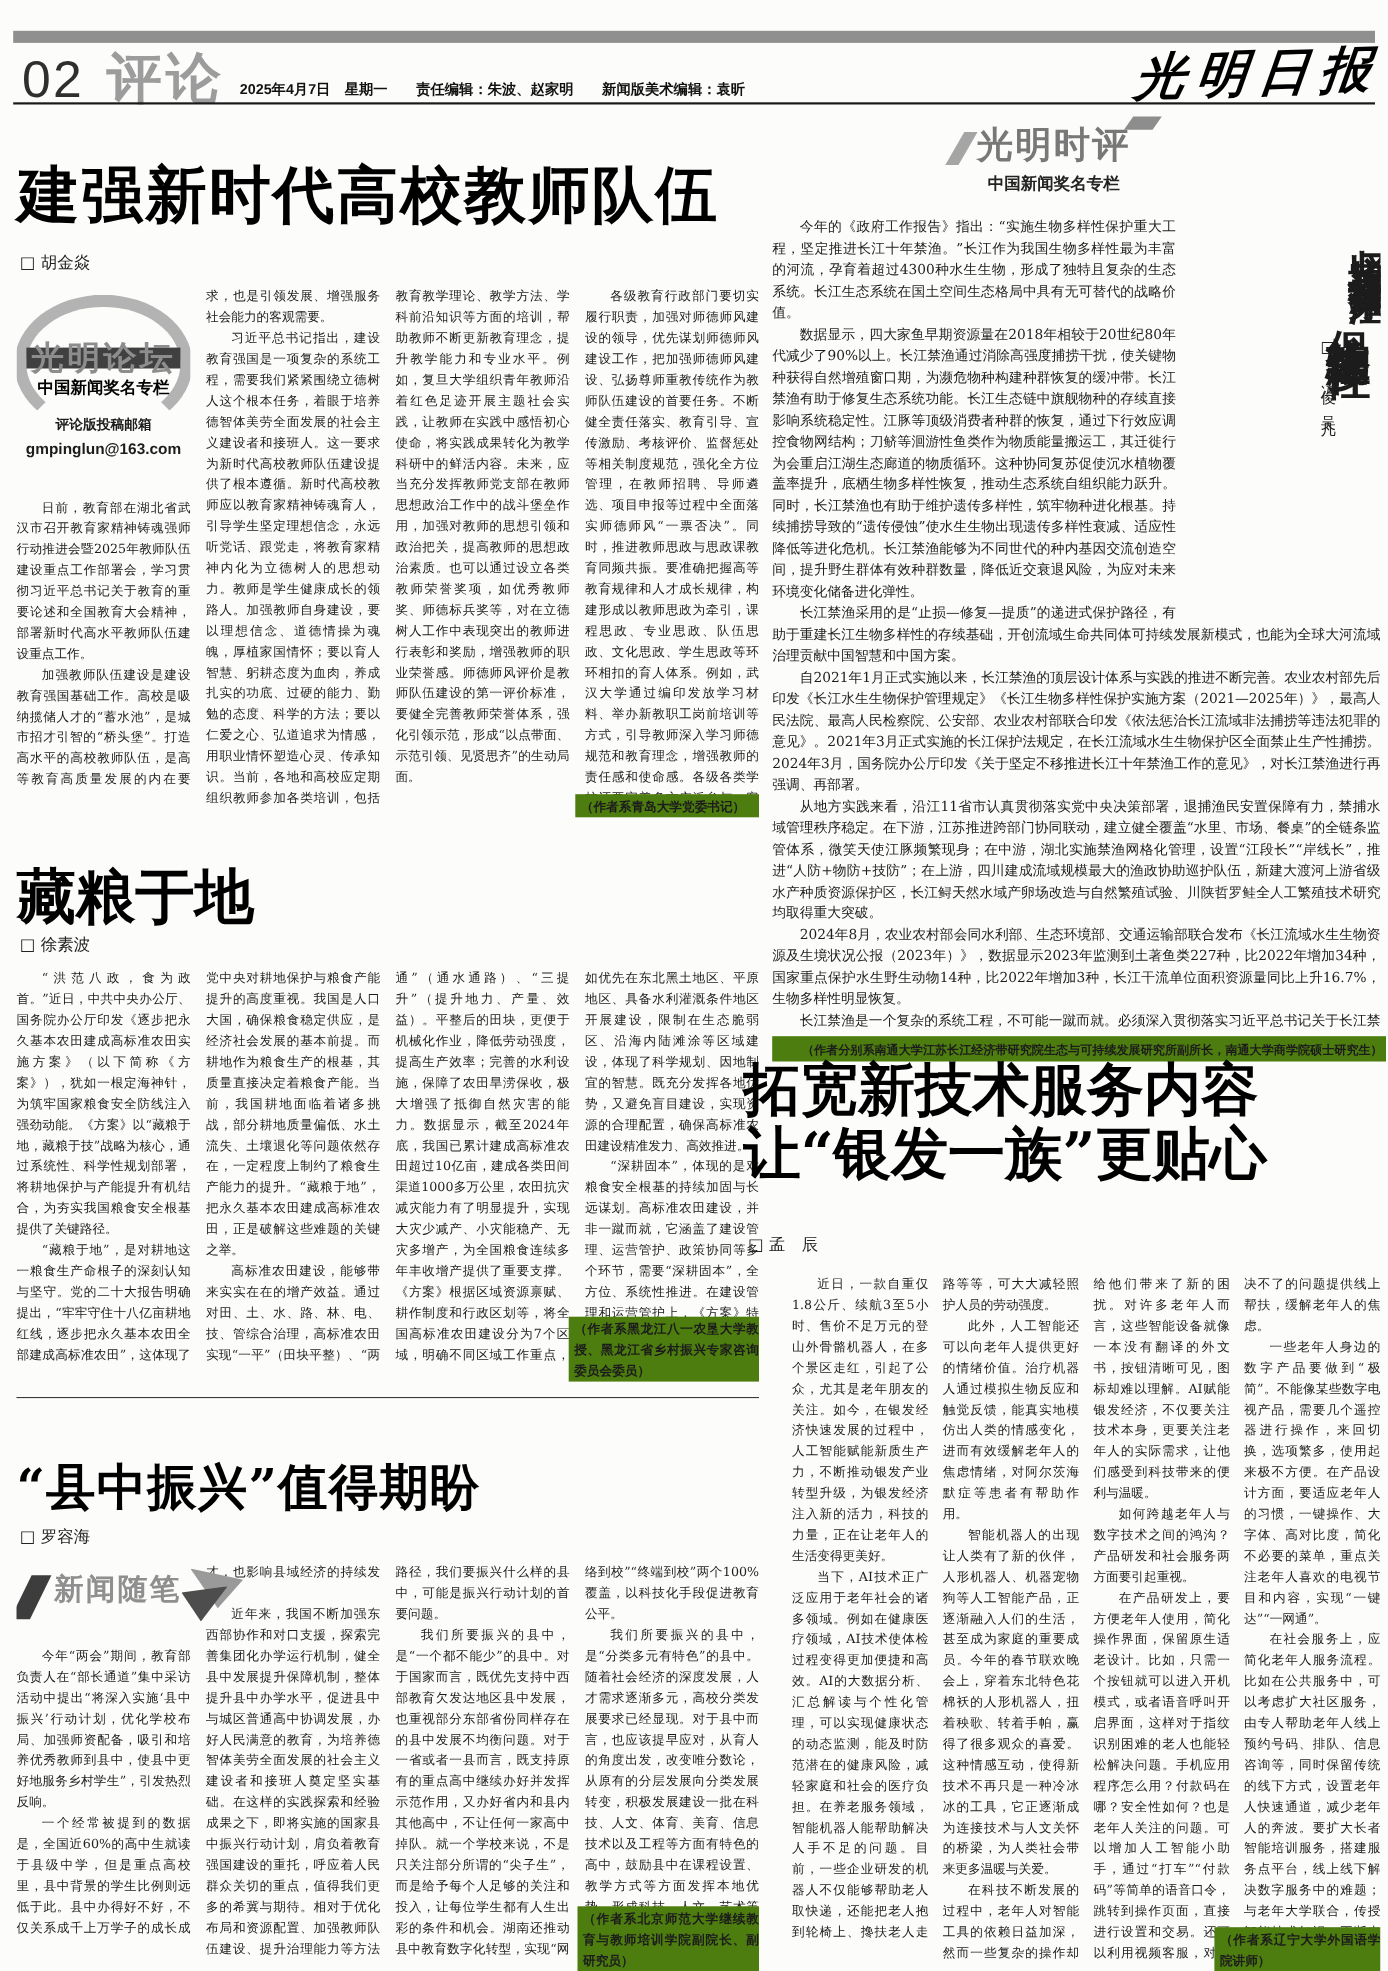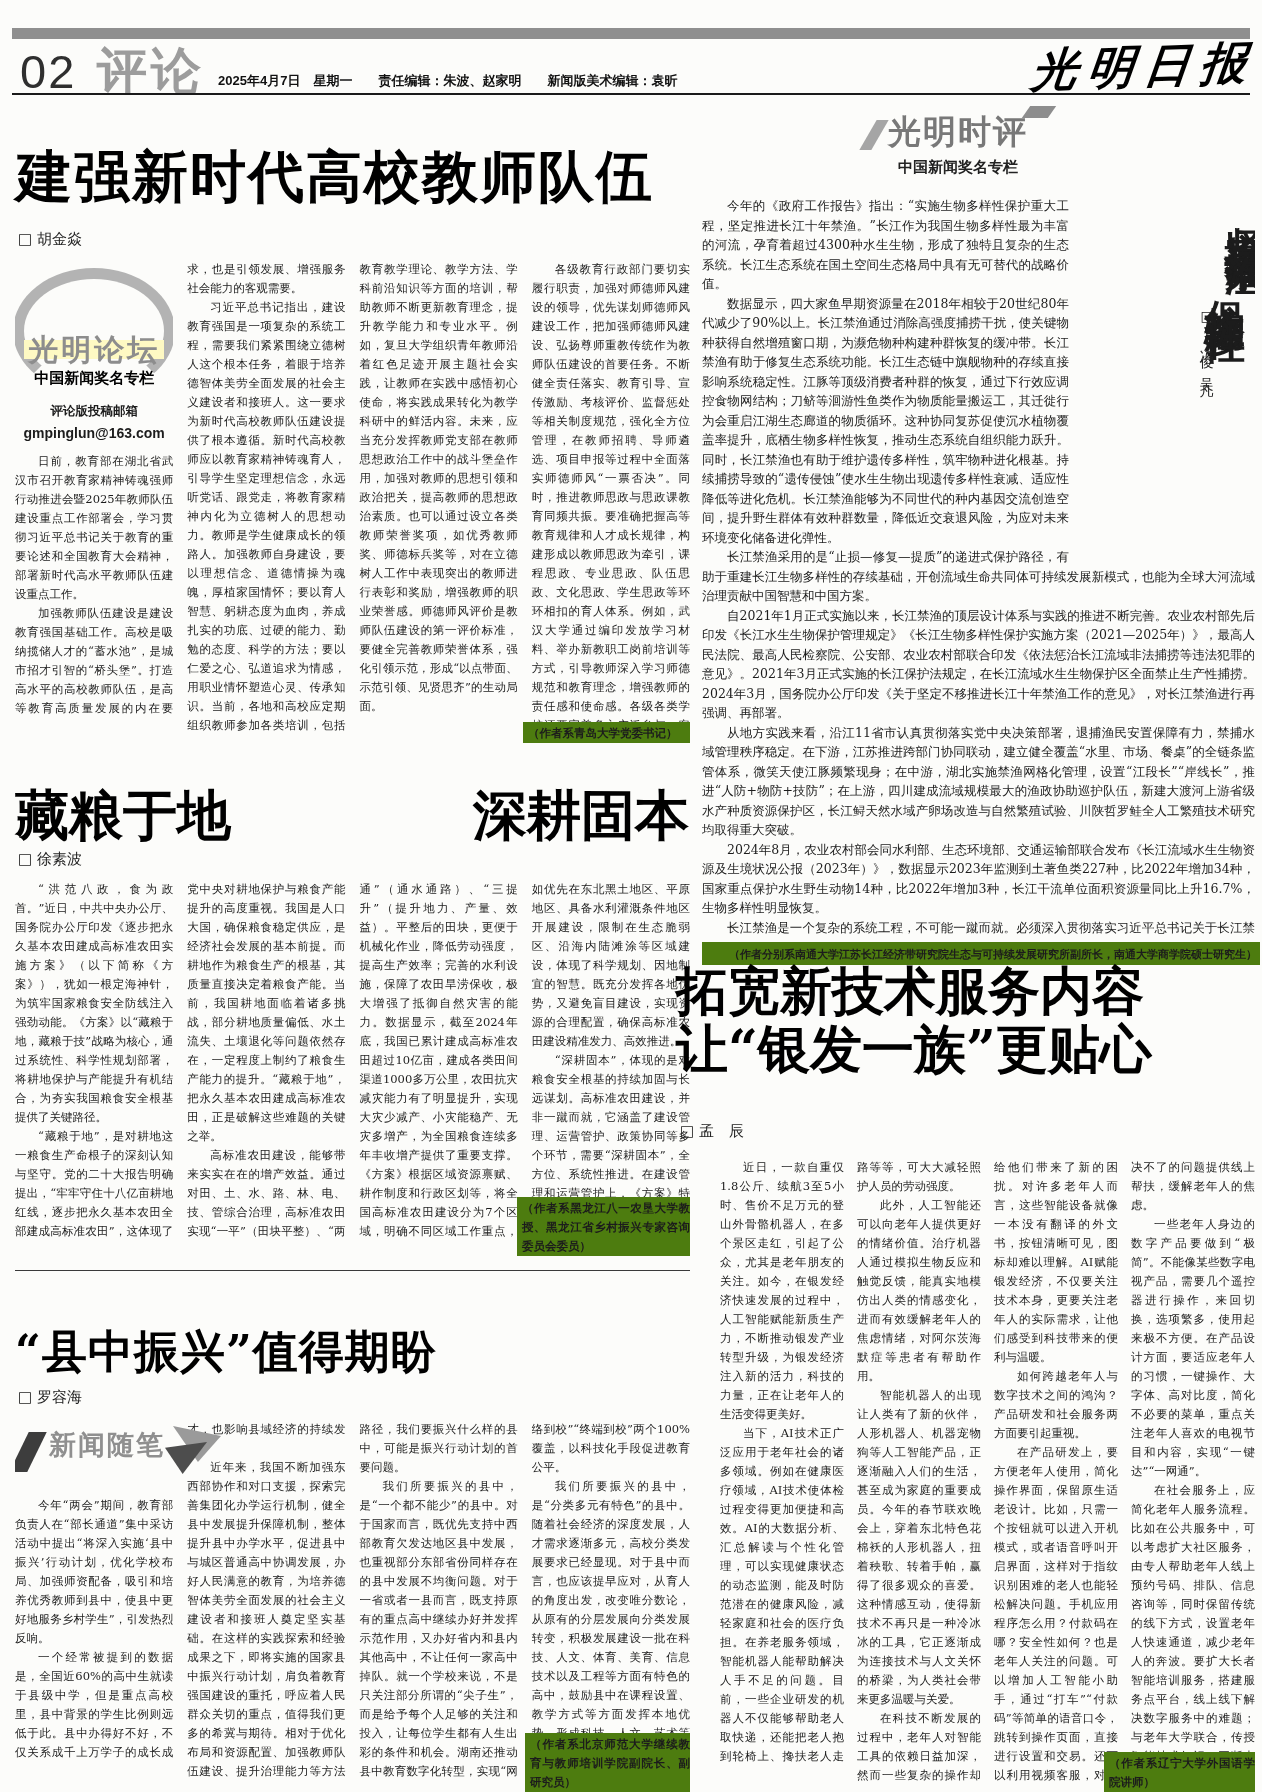--- a/index.html
+++ b/index.html
@@ -25,22 +25,22 @@
   
   .a1-headline{position:absolute;left:16px;top:140px;width:660px;font-size:56px;letter-spacing:2px;}
   .a1-byline{position:absolute;left:18px;top:230px;}
   .a1-body{position:absolute;left:15px;top:260px;width:675px;height:485px;
            columns:4;column-gap:14px;font-size:11.5px;line-height:19px;}
   .a1-attr{right:0;bottom:2px;width:162px;font-size:11.5px;line-height:19px;}
   
   .forum-box{position:relative;height:188px;text-align:center;overflow:hidden;margin-bottom:4px;}
   .forum-ring{position:absolute;left:50%;top:8px;transform:translateX(-50%);width:140px;height:104px;
            border:11px solid #b3b3b3;border-bottom-color:transparent;border-radius:50%;}
-  .forum-title{position:relative;margin-top:80px;font-family:"Liberation Sans","DejaVu Sans",sans-serif;
-           font-weight:bold;font-size:30px;color:#8d8d8d;letter-spacing:3px;background:#fef9c3;display:inline-block;padding:0 4px;}
+  .forum-title{position:relative;margin-top:56px;font-family:"Liberation Sans","DejaVu Sans",sans-serif;
+           font-weight:bold;font-size:30px;color:#8d8d8d;letter-spacing:3px;background:#404040;display:inline-block;padding:0 4px;}
   .forum-sub{position:relative;font-family:"Liberation Sans","DejaVu Sans",sans-serif;font-weight:bold;
            font-size:15px;color:#000;margin-top:2px;}
   .forum-mail-label{font-weight:bold;font-size:12.5px;margin-top:14px;}
   .forum-mail{font-family:"Liberation Sans","DejaVu Sans",sans-serif;font-weight:bold;font-size:14px;margin-top:4px;}
   
   .shiping{position:absolute;left:828px;top:110px;width:260px;text-align:center;}
   .shiping-title{position:relative;display:inline-block;font-family:"Liberation Sans","DejaVu Sans",sans-serif;
            font-weight:bold;font-size:33px;color:#787878;letter-spacing:2px;padding:0 18px;text-align:right;}
   .shiping-title::before{content:"";position:absolute;left:-2px;top:10px;width:12px;height:30px;
            background:#a5a5a5;transform:skewX(-30deg);}
@@ -132,21 +132,20 @@
         <p>自2021年1月正式实施以来，长江禁渔的顶层设计体系与实践的推进不断完善。农业农村部先后印发《长江水生生物保护管理规定》《长江生物多样性保护实施方案（2021—2025年）》，最高人民法院、最高人民检察院、公安部、农业农村部联合印发《依法惩治长江流域非法捕捞等违法犯罪的意见》。2021年3月正式实施的长江保护法规定，在长江流域水生生物保护区全面禁止生产性捕捞。2024年3月，国务院办公厅印发《关于坚定不移推进长江十年禁渔工作的意见》，对长江禁渔进行再强调、再部署。</p>
         <p>从地方实践来看，沿江11省市认真贯彻落实党中央决策部署，退捕渔民安置保障有力，禁捕水域管理秩序稳定。在下游，江苏推进跨部门协同联动，建立健全覆盖“水里、市场、餐桌”的全链条监管体系，微笑天使江豚频繁现身；在中游，湖北实施禁渔网格化管理，设置“江段长”“岸线长”，推进“人防+物防+技防”；在上游，四川建成流域规模最大的渔政协助巡护队伍，新建大渡河上游省级水产种质资源保护区，长江鲟天然水域产卵场改造与自然繁殖试验、川陕哲罗鲑全人工繁殖技术研究均取得重大突破。</p>
         <p>2024年8月，农业农村部会同水利部、生态环境部、交通运输部联合发布《长江流域水生生物资源及生境状况公报（2023年）》，数据显示2023年监测到土著鱼类227种，比2022年增加34种，国家重点保护水生野生动物14种，比2022年增加3种，长江干流单位面积资源量同比上升16.7%，生物多样性明显恢复。</p>
         <p>长江禁渔是一个复杂的系统工程，不可能一蹴而就。必须深入贯彻落实习近平总书记关于长江禁渔的系列重要指示批示精神，构建“全域协同—科技支撑—全民共治”长效治理机制。一是推动流域毗邻区协同治理。健全跨省界水域联合执法中心，突破行政区划壁垒，统一实施栖息地修复等生物多样性工程。二是强化智能监测技术应用。开发基于卫星遥感与水下机器人的空天地一体化监测网络，运用AI图像识别技术实现快速预警；构建鱼类声纹数据库与种群动态模型，依托区块链技术确保监测数据全链条可追溯；推广生态友好型无人巡逻船，在重点江段形成智能防护矩阵。三是构建全民参与治理的新范式。打造公众参与平台，让市民通过举报违法捕捞、参与增殖放流等累积生态积分；建立“政府购买服务+专业机构培训”协同机制，培育护渔志愿者等社会化组织；打造沉浸式数字孪生长江系统，运用VR技术开展云端生态研学，使参与生物多样性保护成为新时代公民素养的重要组成部分。</p>
       </div>
   </div>
   <div class="attribution sp-attr">（作者分别系南通大学江苏长江经济带研究院生态与可持续发展研究所副所长，南通大学商学院硕士研究生）</div>
 
   <div class="headline fl-headline">
     <span>藏粮于地</span>
-    <span>深耕固本</span>
   </div>
   <div class="byline fl-byline">□ 徐素波</div>
   <div class="abody fl-body">
     <div class="paras">
         <p>“洪范八政，食为政首。”近日，中共中央办公厅、国务院办公厅印发《逐步把永久基本农田建成高标准农田实施方案》（以下简称《方案》），犹如一根定海神针，为筑牢国家粮食安全防线注入强劲动能。《方案》以“藏粮于地，藏粮于技”战略为核心，通过系统性、科学性规划部署，将耕地保护与产能提升有机结合，为夯实我国粮食安全根基提供了关键路径。</p>
         <p>“藏粮于地”，是对耕地这一粮食生产命根子的深刻认知与坚守。党的二十大报告明确提出，“牢牢守住十八亿亩耕地红线，逐步把永久基本农田全部建成高标准农田”，这体现了党中央对耕地保护与粮食产能提升的高度重视。我国是人口大国，确保粮食稳定供应，是经济社会发展的基本前提。而耕地作为粮食生产的根基，其质量直接决定着粮食产能。当前，我国耕地面临着诸多挑战，部分耕地质量偏低、水土流失、土壤退化等问题依然存在，一定程度上制约了粮食生产能力的提升。“藏粮于地”，把永久基本农田建成高标准农田，正是破解这些难题的关键之举。</p>
         <p>高标准农田建设，能够带来实实在在的增产效益。通过对田、土、水、路、林、电、技、管综合治理，高标准农田实现“一平”（田块平整）、“两通”（通水通路）、“三提升”（提升地力、产量、效益）。平整后的田块，更便于机械化作业，降低劳动强度，提高生产效率；完善的水利设施，保障了农田旱涝保收，极大增强了抵御自然灾害的能力。数据显示，截至2024年底，我国已累计建成高标准农田超过10亿亩，建成各类田间渠道1000多万公里，农田抗灾减灾能力有了明显提升，实现大灾少减产、小灾能稳产、无灾多增产，为全国粮食连续多年丰收增产提供了重要支撑。《方案》根据区域资源禀赋、耕作制度和行政区划等，将全国高标准农田建设分为7个区域，明确不同区域工作重点，如优先在东北黑土地区、平原地区、具备水利灌溉条件地区开展建设，限制在生态脆弱区、沿海内陆滩涂等区域建设，体现了科学规划、因地制宜的智慧。既充分发挥各地优势，又避免盲目建设，实现资源的合理配置，确保高标准农田建设精准发力、高效推进。</p>
         <p>“深耕固本”，体现的是对粮食安全根基的持续加固与长远谋划。高标准农田建设，并非一蹴而就，它涵盖了建设管理、运营管护、政策协同等多个环节，需要“深耕固本”，全方位、系统性推进。在建设管理和运营管护上，《方案》特别强调“三分建、七分管”的长效机制。通过建立四级规划体系、实施全流程监管、推行工程质量保险等创新举措，确保建成的高标准农田“有人管、管得住、管得好”。这种从“重建设”到“重管护”的转变，有效破解了以往农田建设中“重建轻管”的顽疾，确保已建成的高标准农田持续发挥效益。在政策协同方面，《方案》构建了“政策—资金—技术”三位一体的协同机制，激活耕地保护内生动力。强化政策支持，建立永久基本农田动态调整机制，将建成的高标准农田及时补划为永久基本农田，实现耕地保护与产能提升的良性互动；创建“专项监管+进度支付”资金管理模式，探索多元化投入机制，确保资金精准落地；在技术支撑上，鼓励水肥一体化、智能监测等智慧技术，为农田装上“智慧大脑”。此外，农民作为农田的直接使用者，也要积极参与高标准农田建设和运营管护。各部门、各环节紧密配合，形成合力，才能真正让每一块永久基本农田都成为旱涝保收、高产稳产的现代化良田。</p>
       </div>
     <div class="attribution fl-attr">（作者系黑龙江八一农垦大学教授、黑龙江省乡村振兴专家咨询委员会委员）</div>

